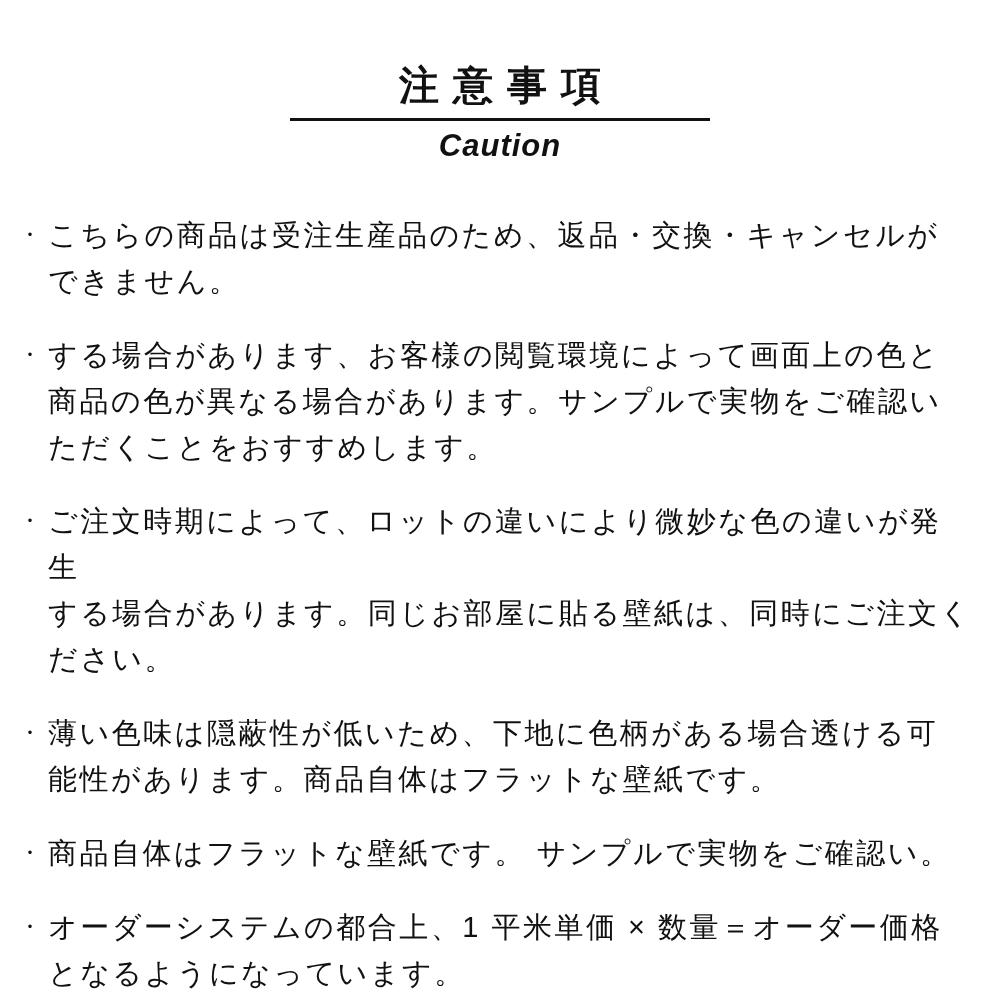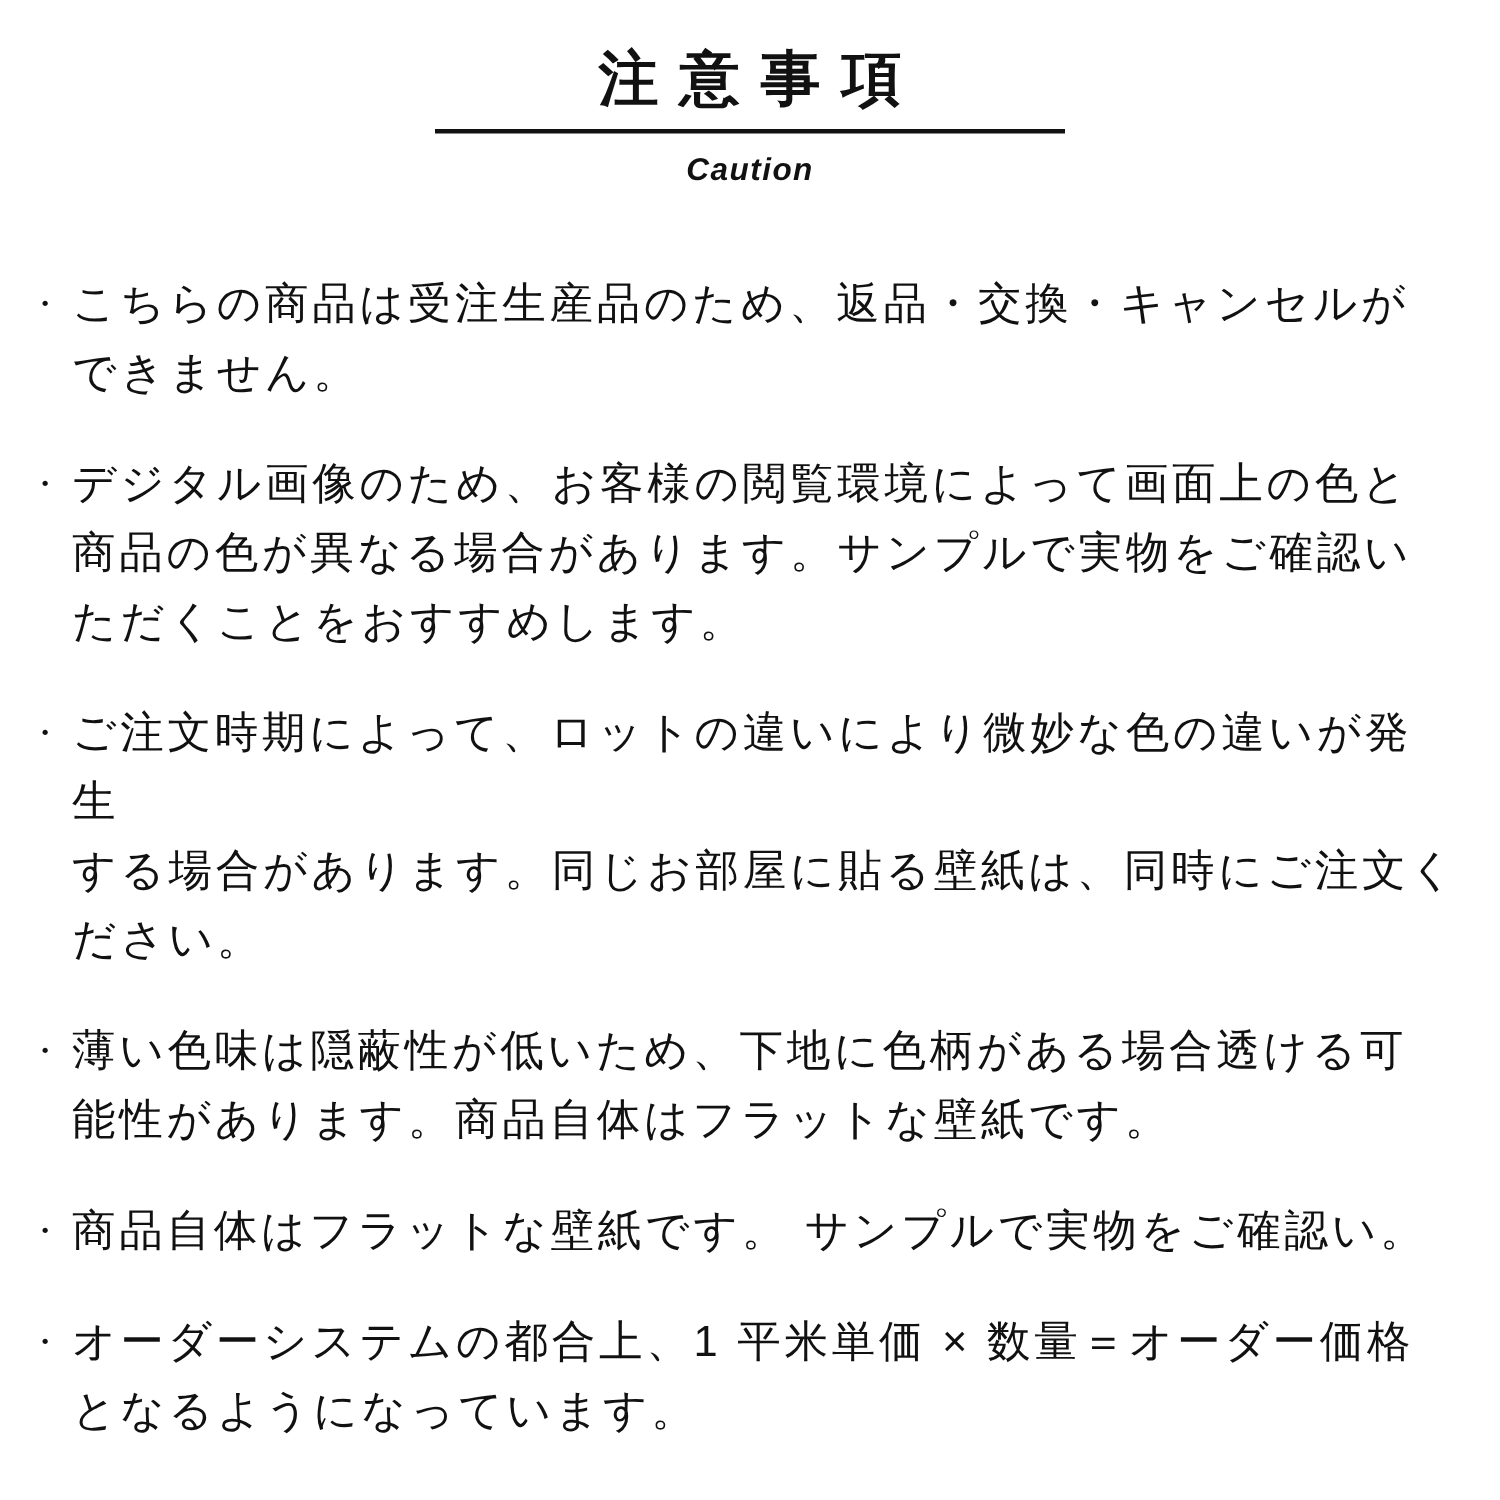--- a/index.html
+++ b/index.html
@@ -12,39 +12,39 @@
     width: 1000px;
     height: 1000px;
     background: #ffffff;
     color: #111111;
     font-family: "Liberation Sans", "DejaVu Sans", sans-serif;
     overflow: hidden;
     box-sizing: border-box;
   }
   .header {
     text-align: center;
-    padding-top: 30px;
+    padding-top: 62px;
   }
   .title {
     margin: 0;
     font-size: 40px;
     line-height: 46px;
     font-weight: 800;
     letter-spacing: 14px;
     text-indent: 14px; 
     color: #111111;
   }
   .title-underline {
     width: 420px;
     height: 3px;
     background: #111111;
     margin: 10px auto 7px auto;
   }
   .subtitle {
-    font-size: 21px;
+    font-size: 31px;
     line-height: 36px;
     font-style: italic;
     font-weight: 600;
     letter-spacing: 1px;
     color: #111111;
     text-align: center;
   }
   .notes {
     list-style: none;
     margin: 0;
@@ -87,21 +87,21 @@
   <ul class="notes">
 
     <li class="note">
       <span class="bullet">・</span>
       <span class="note-text">こちらの商品は受注生産品のため、返品・交換・キャンセルが
 できません。</span>
     </li>
 
     <li class="note">
       <span class="bullet">・</span>
-      <span class="note-text">デジタル画像のため、お客様の閲覧環境によって画面上の色と
+      <span class="note-text">する場合があります、お客様の閲覧環境によって画面上の色と
 商品の色が異なる場合があります。サンプルで実物をご確認い
 ただくことをおすすめします。</span>
     </li>
 
     <li class="note">
       <span class="bullet">・</span>
       <span class="note-text">ご注文時期によって、ロットの違いにより微妙な色の違いが発生
 する場合があります。同じお部屋に貼る壁紙は、同時にご注文く
 ださい。</span>
     </li>

